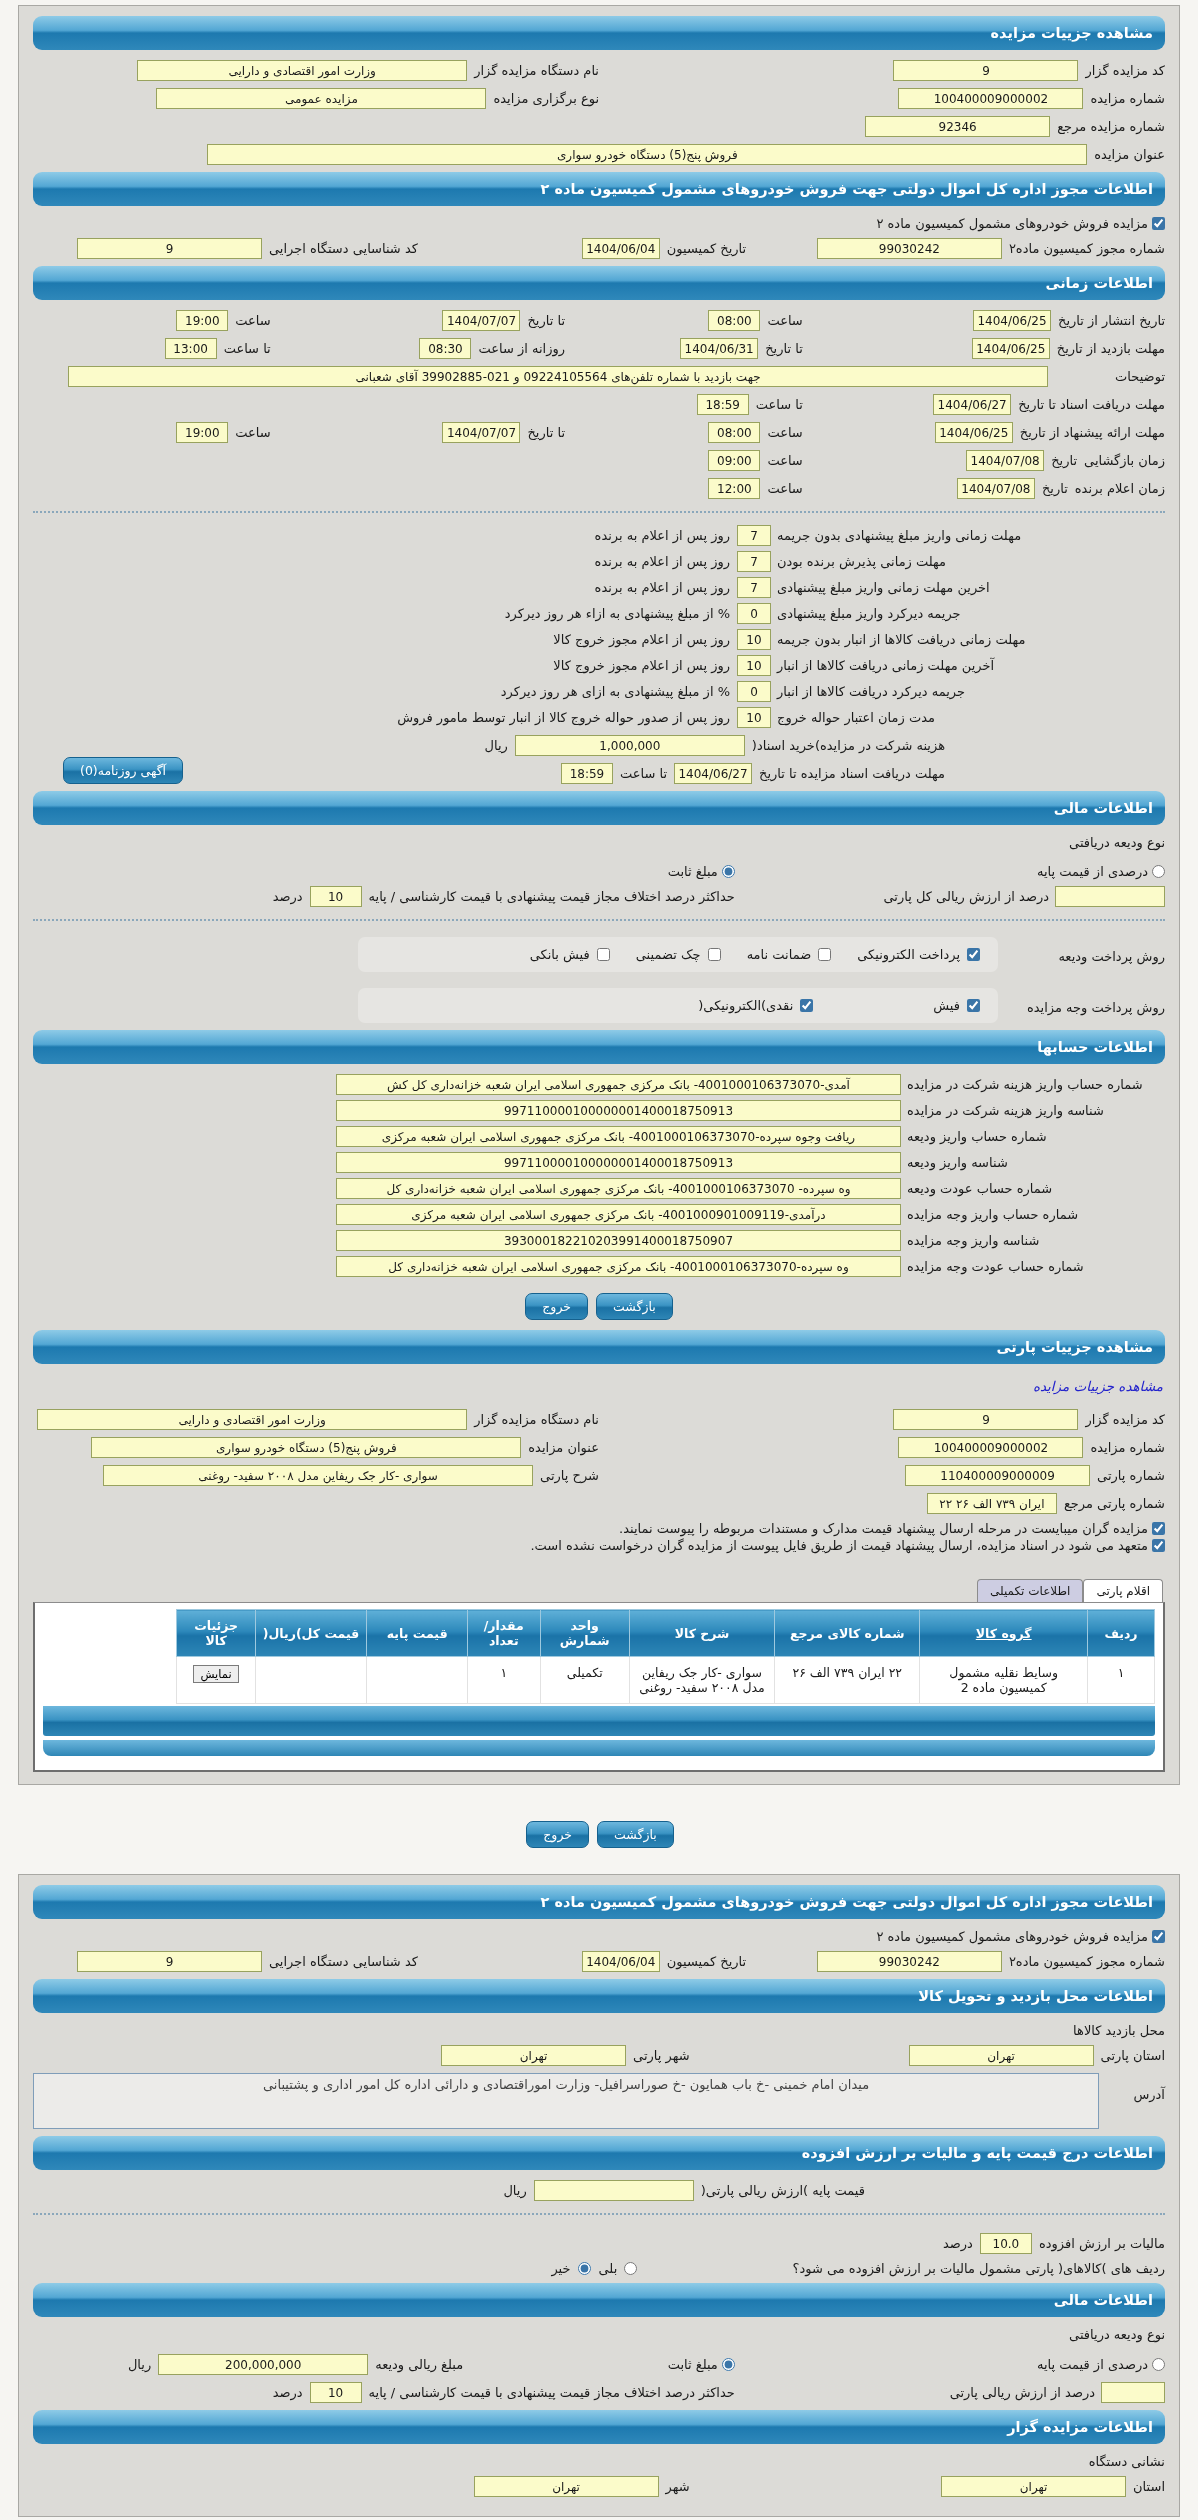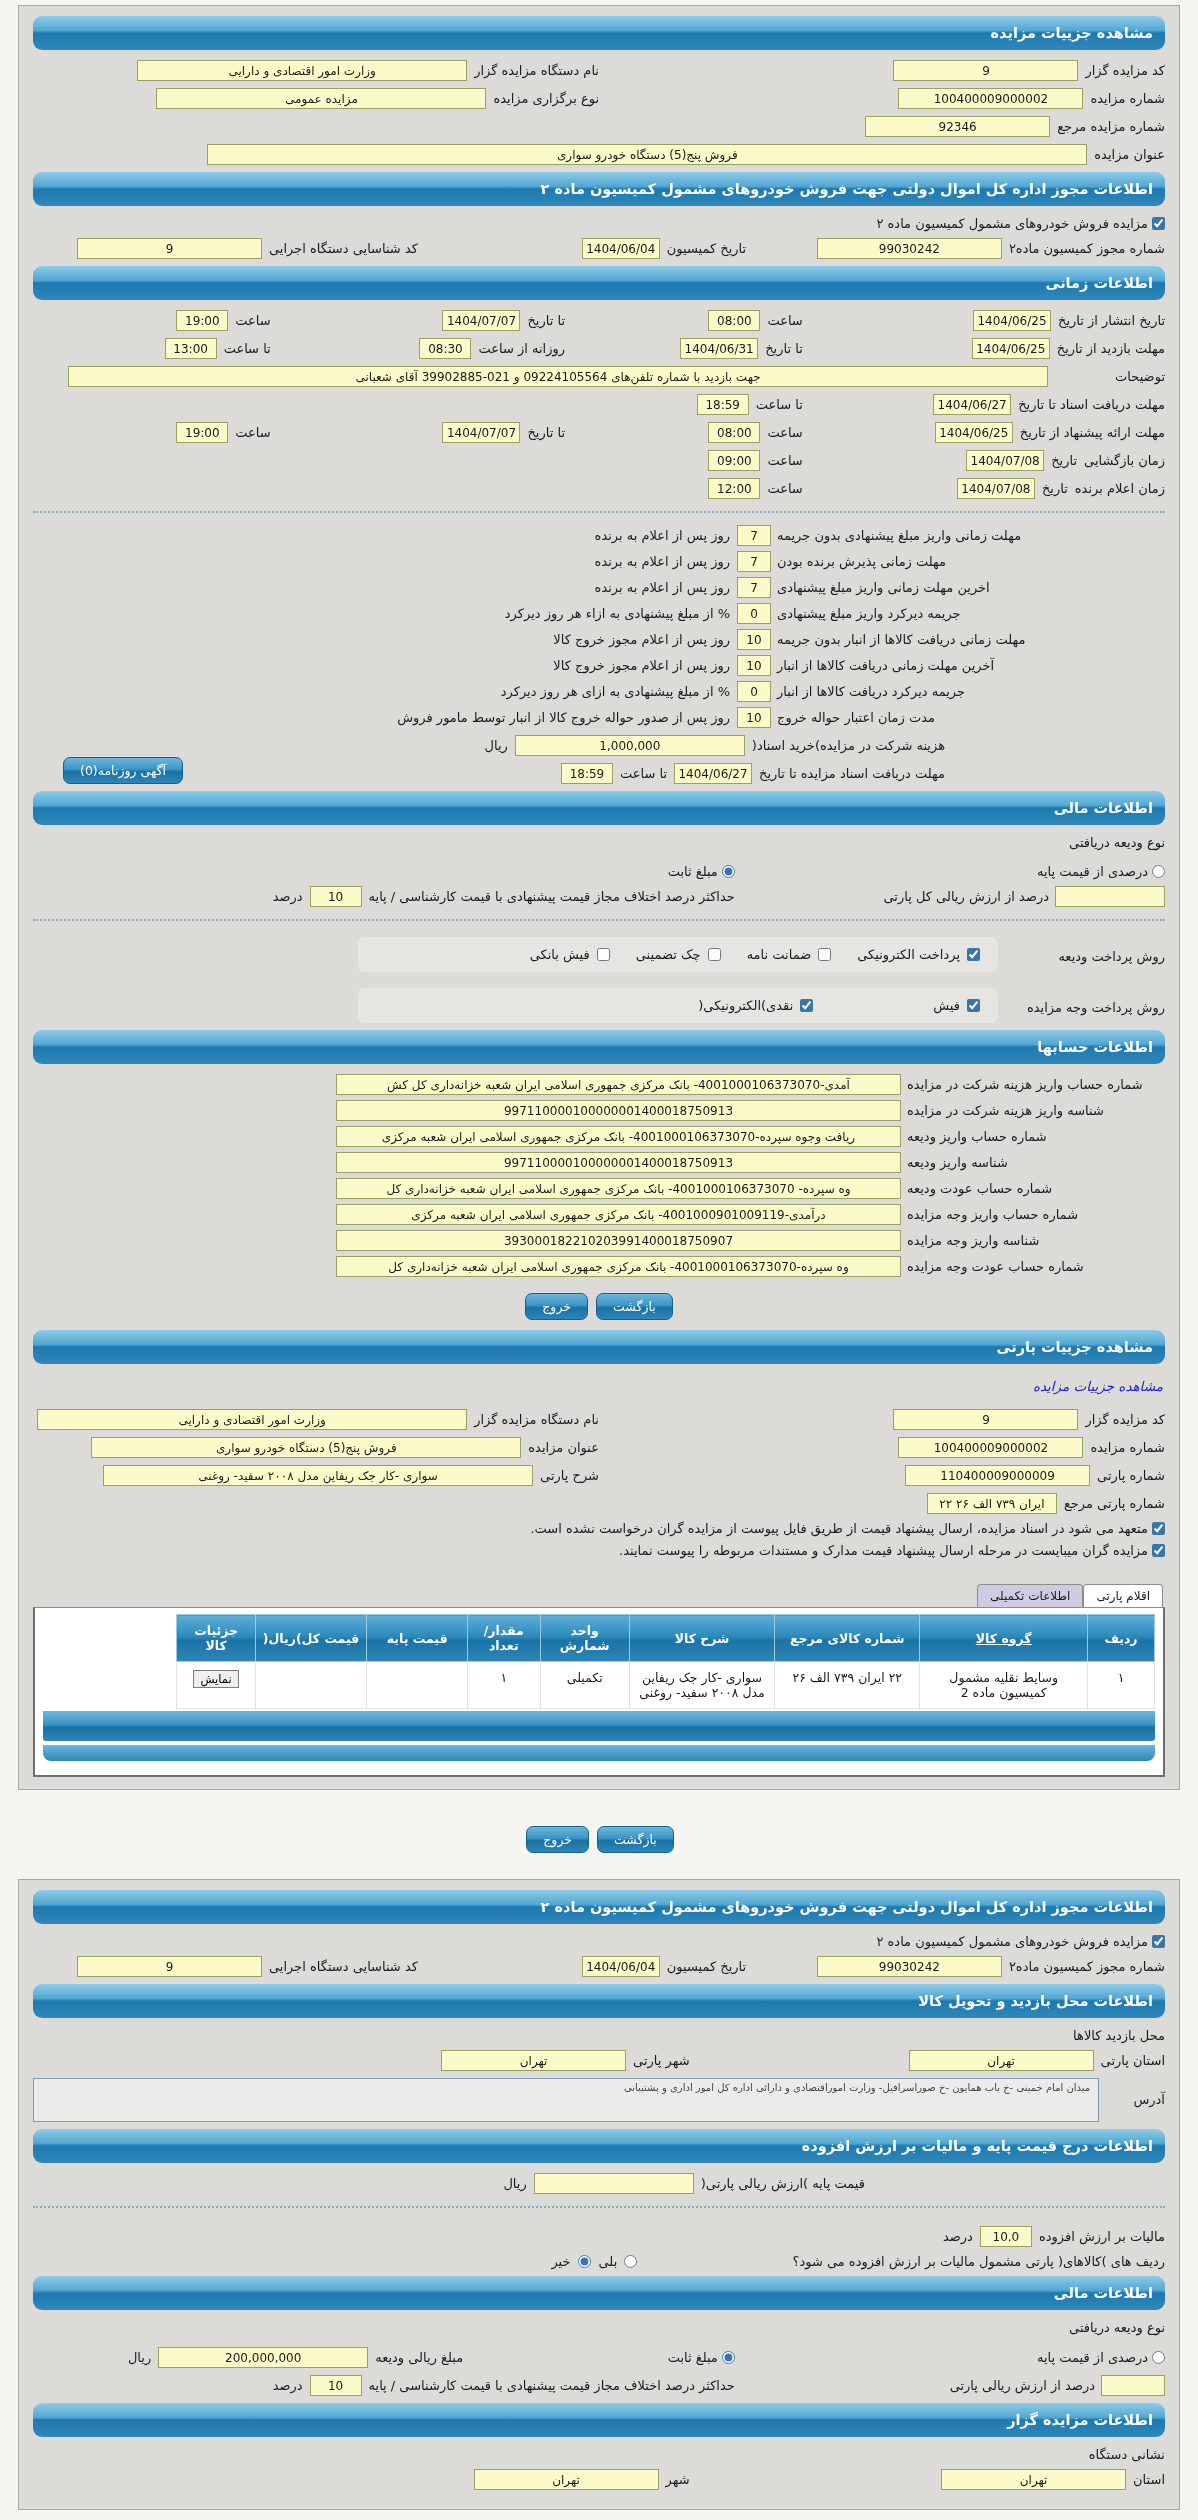--- a/index.html
+++ b/index.html
@@ -82,22 +82,22 @@
   }
   table.items td { padding: 8px 6px; border: 1px solid #e2e2e2; text-align: center; vertical-align: top; background: #fff; }
   .tbl-foot {
     margin-top: 2px; height: 30px; width: 100%;
     background: linear-gradient(#6db7dd 0%, #3b94c4 45%, #1a71a4 55%, #2e86b6 100%);
     border-radius: 0 0 3px 3px;
   }
   .tbl-foot2 { margin-top: 4px; height: 16px; width: 100%;
     background: linear-gradient(#6db7dd 0%, #2e86b6 100%); border-radius: 0 0 8px 8px; }
   .addr {
-    background: #ecebe9; border: 1px solid #7f9db9; height: 44px; width: 1152px;
-    font-size: 10px; color: #444; padding: 3px 8px; overflow: hidden; text-align: right;
+    background: #ecebe9; border: 1px solid #7f9db9; height: 56px; width: 1152px;
+    font-size: 13px; color: #444; padding: 3px 8px; overflow: hidden; text-align: center;
   }
   .subhead { font-size: 13px; margin: 8px 0 4px 0; }
   .showbtn { background: #eee; border: 1px solid #7b7b7b; font-size: 11.5px; padding: 1px 6px; cursor: pointer; font-family: inherit; }
   input[type="checkbox"], input[type="radio"] { width: 13px; height: 13px; margin: 0 0 0 4px; accent-color: #3a75a8; }
 </style>
 </head>
 <body>
 
 <div class="page">
 
@@ -447,27 +447,27 @@
       <div class="cell c50">
         <span class="lbl">شرح پارتی</span>
         <div class="box w-xl" style="direction:rtl;">سواری -کار جک ریفاین مدل ۲۰۰۸ سفید- روغنی</div>
       </div>
     </div>
     <div class="row">
       <span class="lbl">شماره پارتی مرجع</span>
       <div class="box" style="width:130px; direction:rtl;">ایران ۷۳۹ الف ۲۶ ۲۲</div>
     </div>
 
+    <div class="row" style="margin-bottom:2px;">
+      <input type="checkbox" checked="" style="">
+      <span class="lbl">مزایده گران میبایست در مرحله ارسال پیشنهاد قیمت مدارک و مستندات مربوطه را پیوست نمایند.</span>
+    </div>
     <div class="row" style="margin-top:2px;">
       <input type="checkbox" checked="" style="">
       <span class="lbl">متعهد می شود در اسناد مزایده، ارسال پیشنهاد قیمت از طریق فایل پیوست از مزایده گران درخواست نشده است.</span>
-    </div>
-    <div class="row" style="margin-bottom:2px;">
-      <input type="checkbox" checked="" style="">
-      <span class="lbl">مزایده گران میبایست در مرحله ارسال پیشنهاد قیمت مدارک و مستندات مربوطه را پیوست نمایند.</span>
     </div>
 
     <div class="tabs">
       <div class="tab active">اقلام پارتی</div>
       <div class="tab inactive">اطلاعات تکمیلی</div>
     </div>
 
     <div class="tbl-wrap">
       <table class="items">
         <thead>

